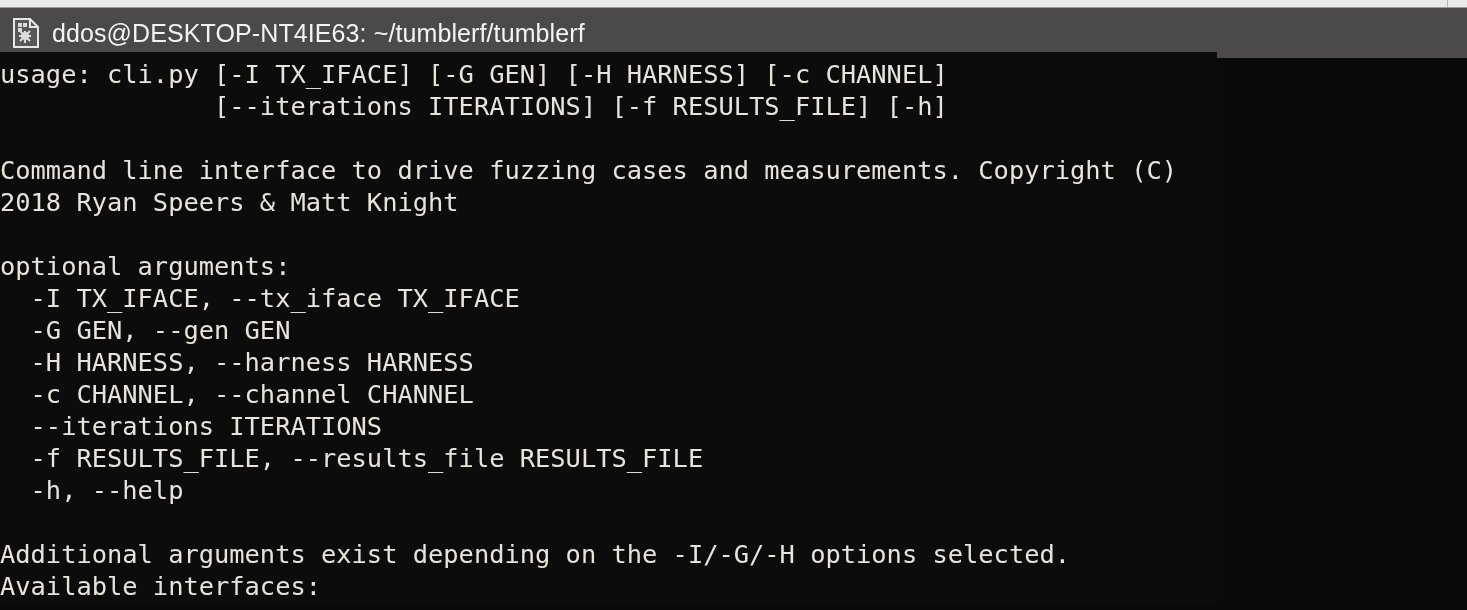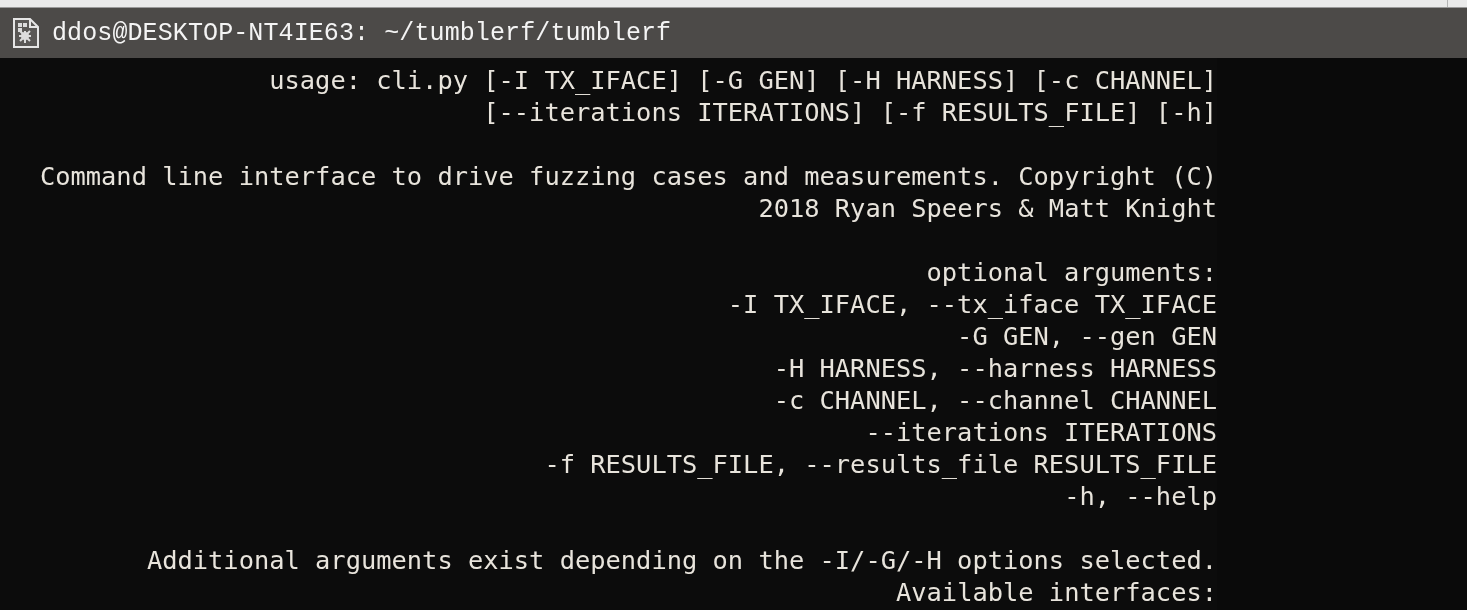--- a/index.html
+++ b/index.html
@@ -57,38 +57,37 @@
   }
   .titlebar-icon {
     width: 28px;
     height: 30px;
     flex: 0 0 auto;
     margin-right: 12px;
     display: block;
   }
   .titlebar-title {
     color: #f4f4f4;
-    font-family: Liberation Mono, monospace;
+    font-family: Liberation Sans, sans-serif;
     font-size: 25px;
     font-weight: 400;
     letter-spacing: 0.1px;
     white-space: pre;
     line-height: 1;
   }
 
   
   .terminal {
     position: absolute;
-    top: 58px;
+    top: 52px;
     left: 0;
     width: 1217px;
     height: 552px;
     background: #0c0c0c;
     overflow: hidden;
-    text-align: right;
   }
   .terminal-text {
     margin: 0;
     padding: 6px 0 0 0;
     color: #e8e4dc;
     font-family: "DejaVu Sans Mono", monospace;
     font-size: 25.4px;
     line-height: 32px;
     white-space: pre;
     letter-spacing: 0px;

